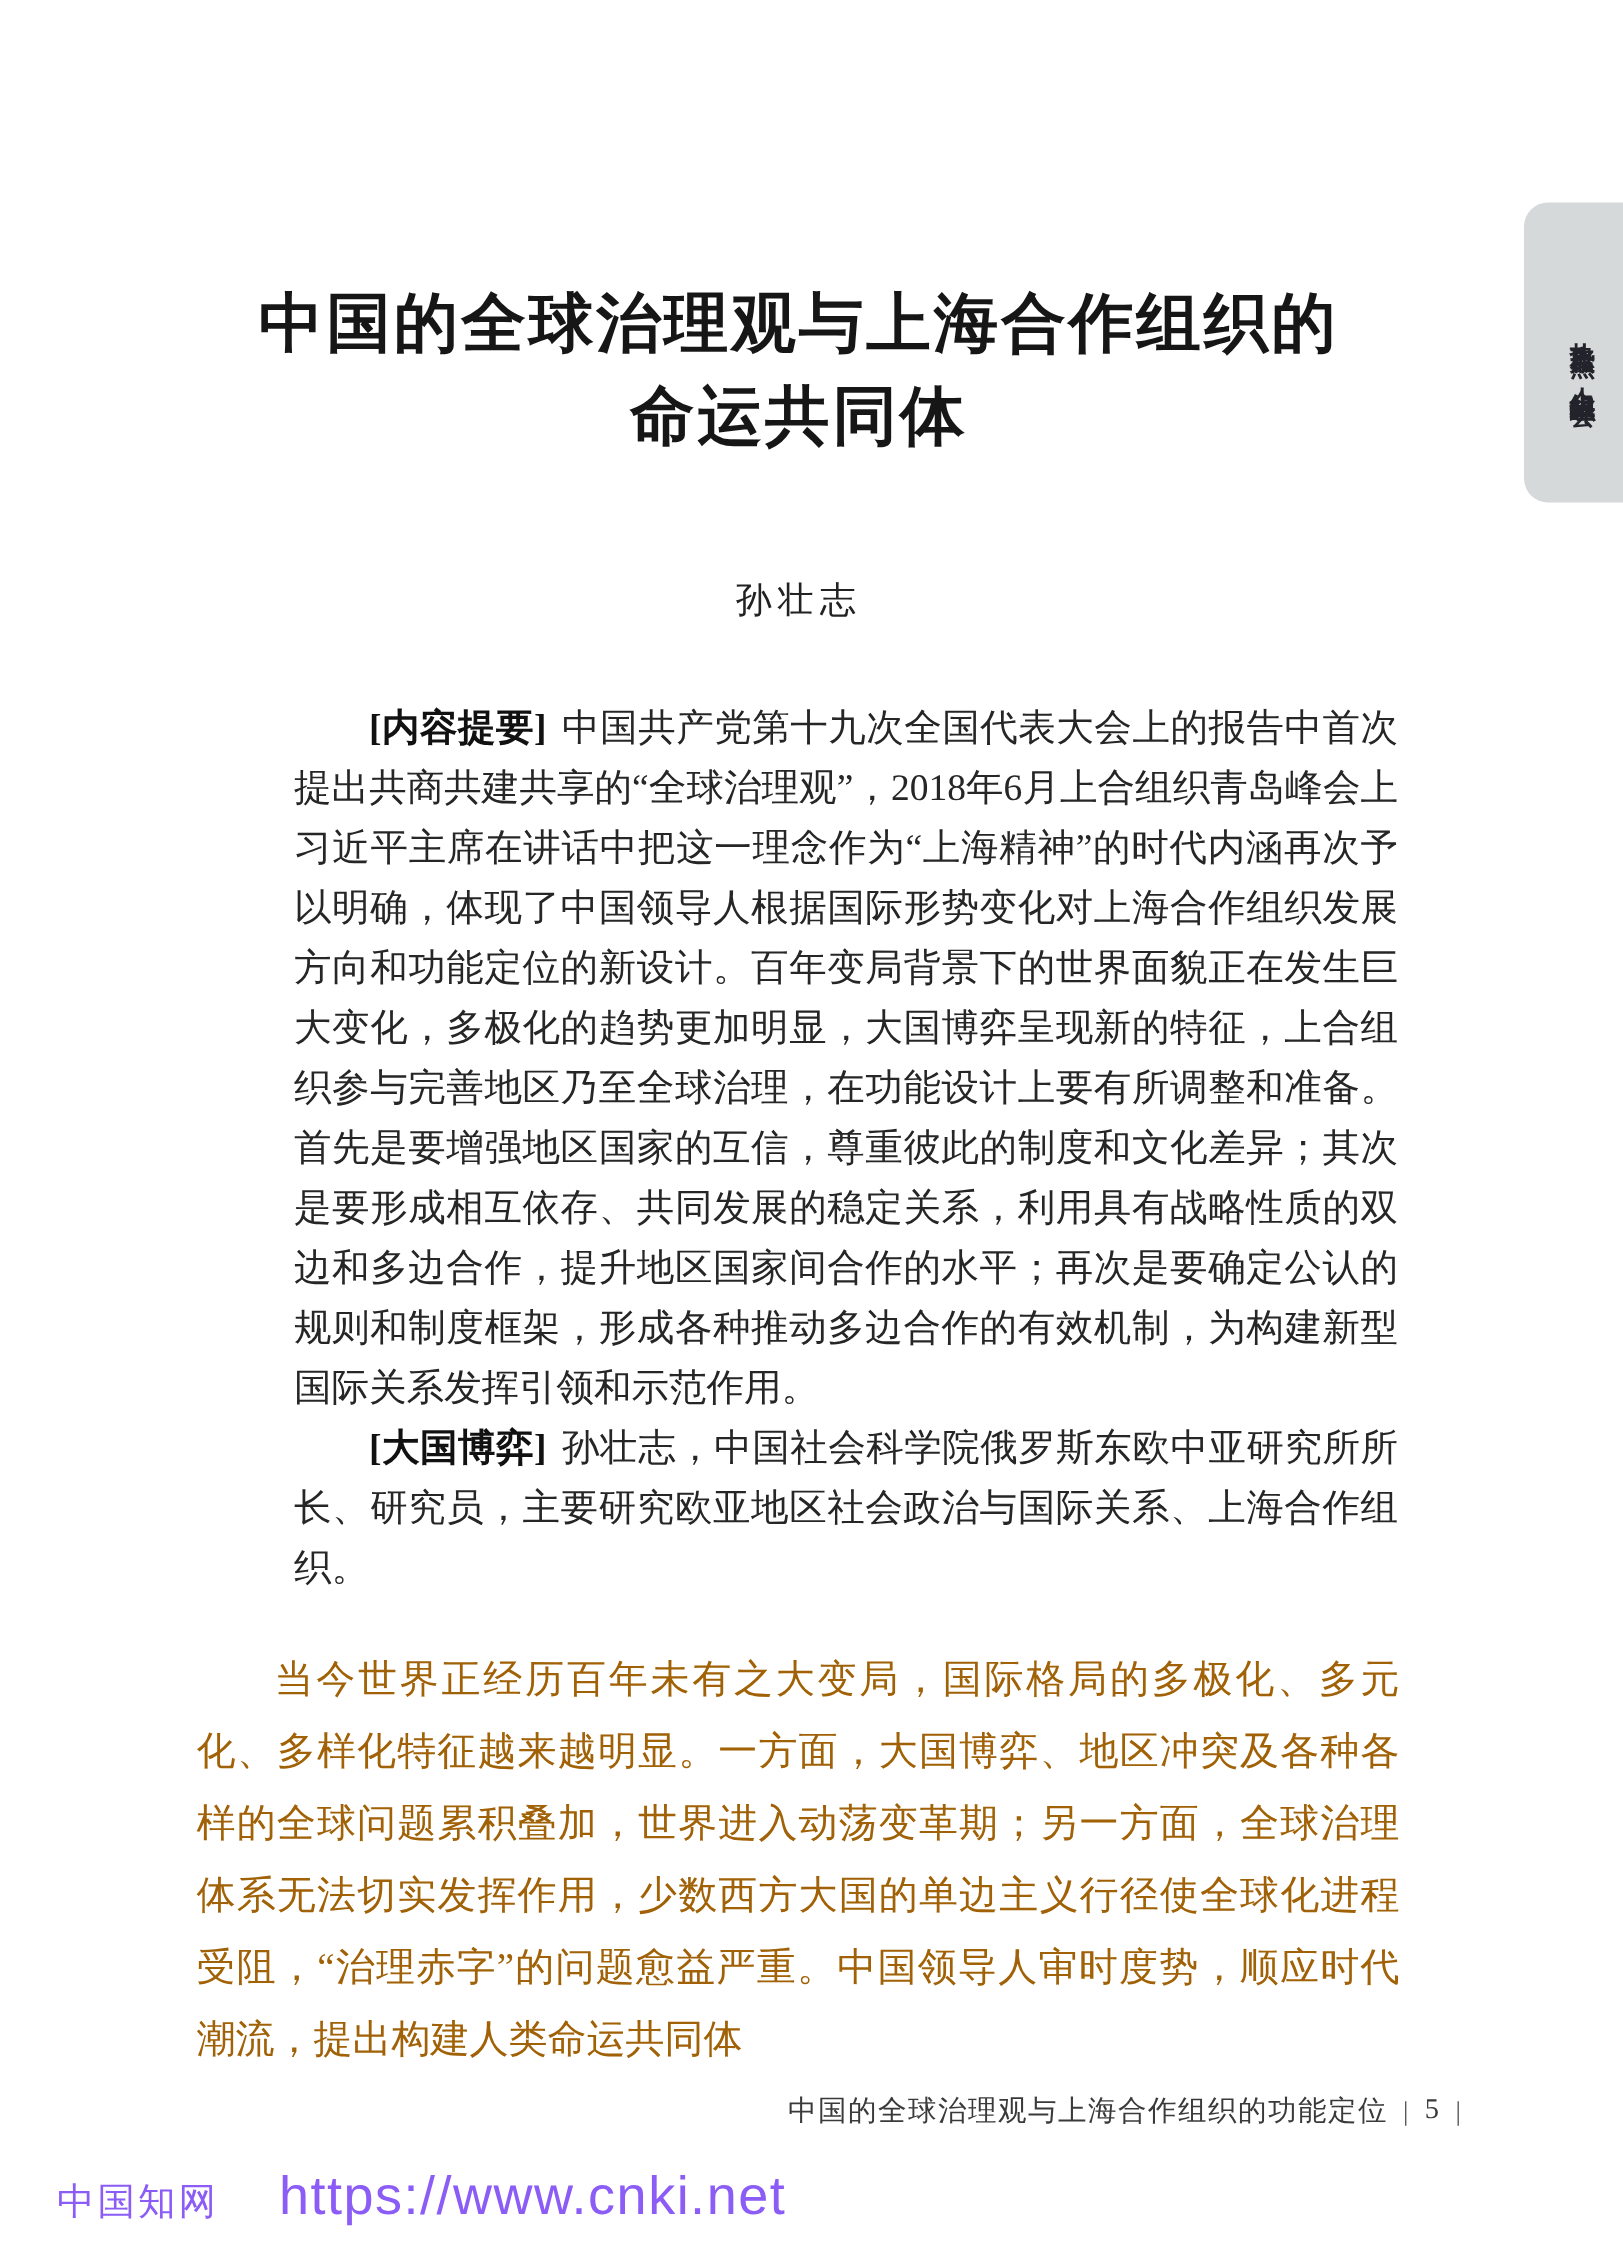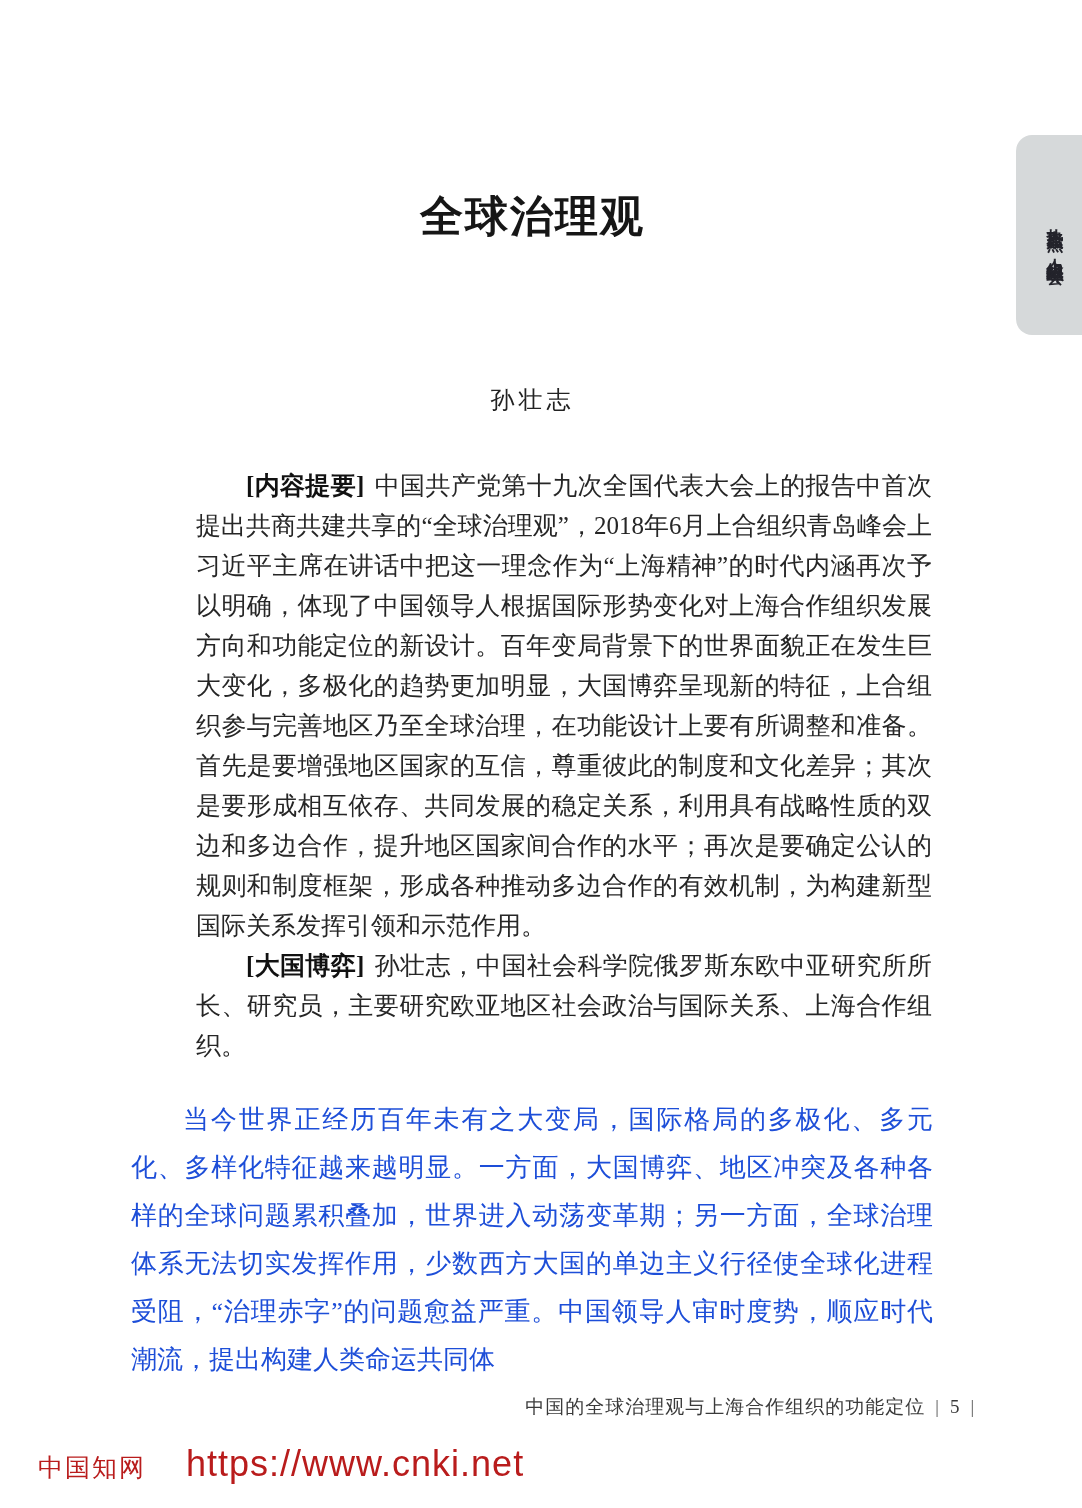--- a/index.html
+++ b/index.html
@@ -87,21 +87,21 @@
   }
 
   
   .body-block {
     position: absolute;
     left: 131px;
     top: 1096px;
     width: 802px;
     font-size: 26px;
     line-height: 48px;
-    color: #1d4ed8;
+    color: #a16207;
     text-align: justify;
   }
   .body-block p { margin: 0; text-indent: 2em; }
 
   
   .footer {
     position: absolute;
     top: 1394px;
     right: 107px;
     display: inline-flex;
@@ -114,37 +114,38 @@
   .footer .bar { color: #555; font-size: 18px; }
 
   
   .watermark {
     position: absolute;
     left: 38px;
     top: 1443px;
     display: inline-flex;
     align-items: baseline;
     gap: 40px;
-    color: #b91c1c;
+    color: #8b5cf6;
     font-family: "Liberation Sans", "DejaVu Sans", sans-serif;
   }
   .watermark .wm-name { font-size: 25px; letter-spacing: 2px; }
   .watermark .wm-url  { font-size: 36px; letter-spacing: 1px; }
 </style>
 </head>
 <body>
 
 <div class="page">
 
   <div class="side-tab">
     <span class="side-tab-text">热点聚焦·上合组织峰会</span>
   </div>
 
   <div class="title">
-    <div>全球治理观</div>
+    <div>中国的全球治理观与上海合作组织的</div>
+    <div>命运共同体</div>
   </div>
 
   <div class="author">孙壮志</div>
 
   <div class="abstract-block">
     <p>
       <span class="field-label">[内容提要]</span><span>中国共产党第十九次全国代表大会上的报告中首次提出共商共建共享的“全球治理观”，2018年6月上合组织青岛峰会上习近平主席在讲话中把这一理念作为“上海精神”的时代内涵再次予以明确，体现了中国领导人根据国际形势变化对上海合作组织发展方向和功能定位的新设计。百年变局背景下的世界面貌正在发生巨大变化，多极化的趋势更加明显，大国博弈呈现新的特征，上合组织参与完善地区乃至全球治理，在功能设计上要有所调整和准备。首先是要增强地区国家的互信，尊重彼此的制度和文化差异；其次是要形成相互依存、共同发展的稳定关系，利用具有战略性质的双边和多边合作，提升地区国家间合作的水平；再次是要确定公认的规则和制度框架，形成各种推动多边合作的有效机制，为构建新型国际关系发挥引领和示范作用。</span>
     </p>
     <p>
       <span class="field-label">[大国博弈]</span><span>孙壮志，中国社会科学院俄罗斯东欧中亚研究所所长、研究员，主要研究欧亚地区社会政治与国际关系、上海合作组织。</span>

